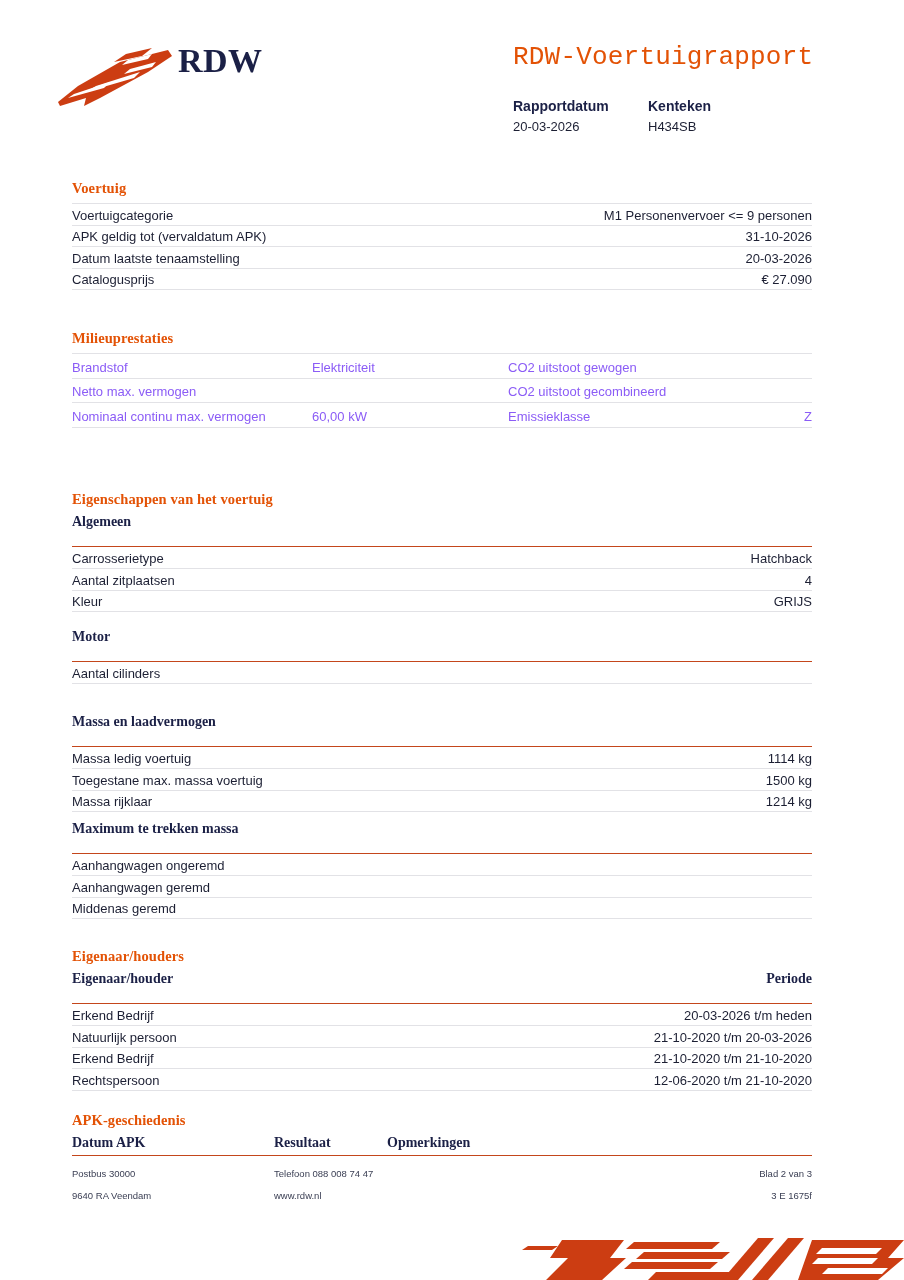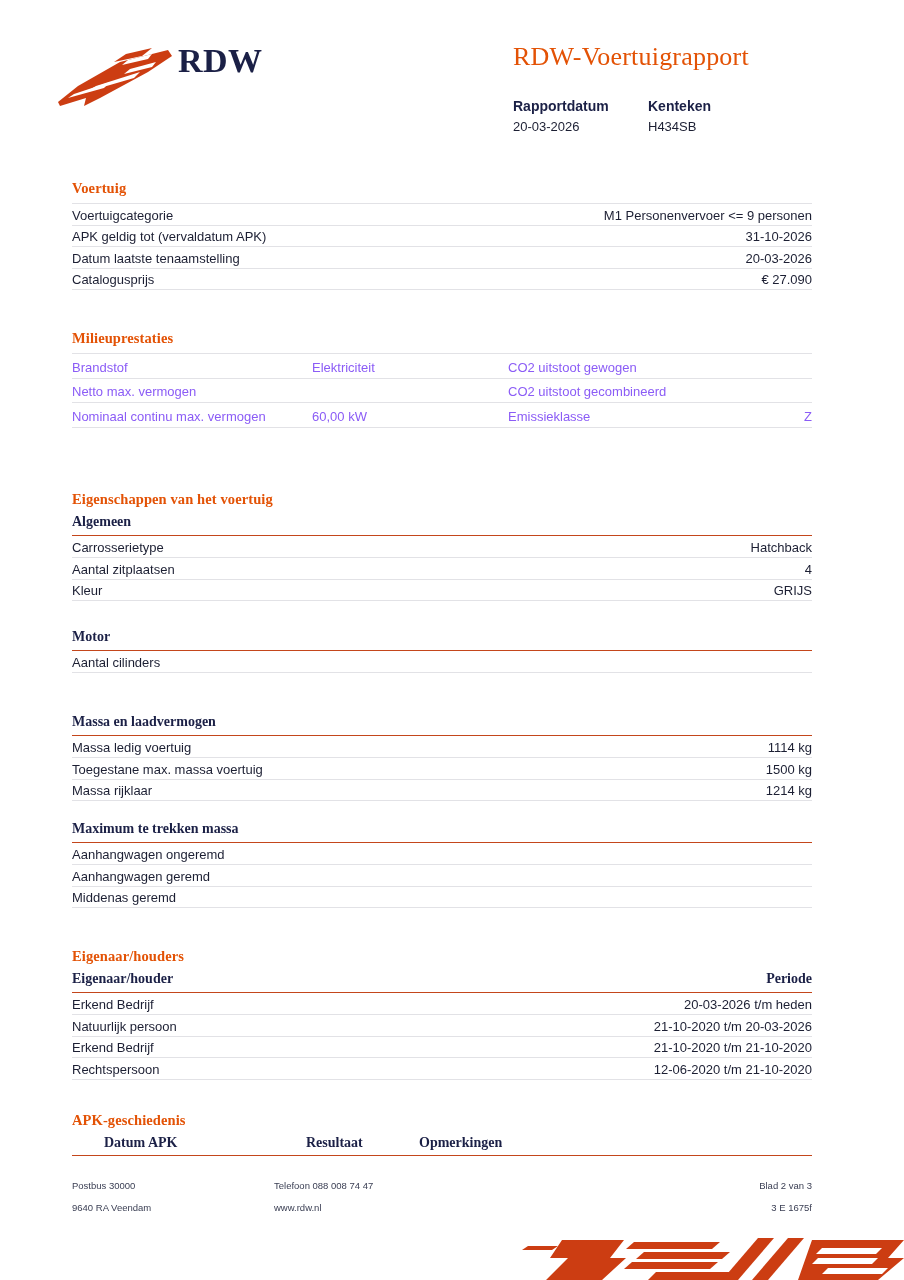--- a/index.html
+++ b/index.html
@@ -51,21 +51,21 @@
     font-size: 34px;
     font-weight: 700;
     color: #1b2046;
     letter-spacing: 0.5px;
   }
 
   .doc-title {
     position: absolute;
     left: 501px;
     top: 42px;
-    font-family: Liberation Serif, serif;
+    font-family: Liberation Mono, monospace;
     font-size: 26px;
     font-weight: 400;
     color: #e35205;
     letter-spacing: 0.2px;
     white-space: nowrap;
   }
   .meta-block {
     position: absolute;
     top: 98px;
     font-size: 12.5px;
@@ -101,21 +101,21 @@
     letter-spacing: 0.1px;
     margin: 0 0 6px 0;
     white-space: nowrap;
   }
   .sub-title {
     font-family: "Liberation Serif", serif;
     font-size: 14px;
     font-weight: 700;
     color: #1b2046;
     margin: 0;
-    padding-bottom: 5px;
+    padding-bottom: 16px;
     border-bottom: 1.4px solid #c4461b;
     white-space: nowrap;
   }
   .sub-title.with-right {
     display: flex;
     justify-content: space-between;
     align-items: baseline;
   }
 
   table.rows {
@@ -170,21 +170,20 @@
     border-bottom: 1.4px solid #c4461b;
   }
   .apk-head span {
     position: absolute;
     top: 0;
     font-family: "Liberation Serif", serif;
     font-size: 14px;
     font-weight: 700;
     color: #1b2046;
     white-space: nowrap;
-    margin-left: 32px;
   }
   .apk-c1 { left: 0; }
   .apk-c2 { left: 202px; }
   .apk-c3 { left: 315px; }
 
   
   .footer {
     position: absolute;
     left: 72px;
     top: 1168px;
@@ -193,21 +192,20 @@
     color: #3c4055;
   }
   .footer-row {
     position: relative;
     height: 22px;
   }
   .footer-row span {
     position: absolute;
     top: 0;
     white-space: nowrap;
-    margin-top: 12px;
   }
   .f-c1 { left: 0; }
   .f-c2 { left: 202px; }
   .f-c3 { right: 0; text-align: right; }
 
   .bottom-graphic {
     position: absolute;
     left: 506px;
     top: 1228px;
     width: 398px;

